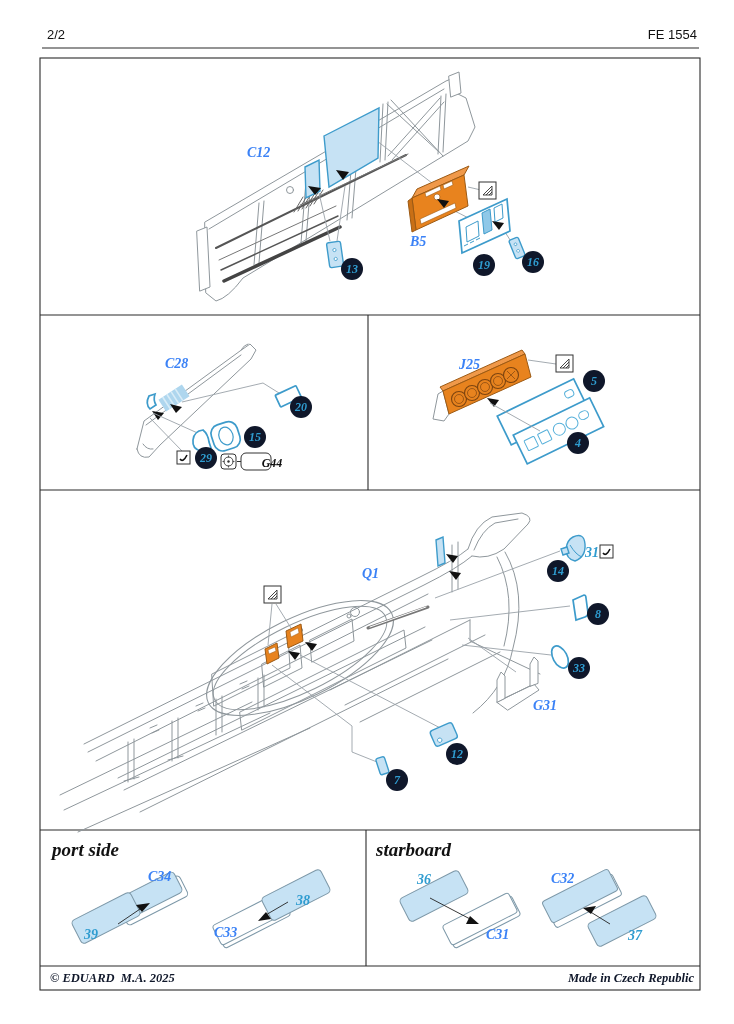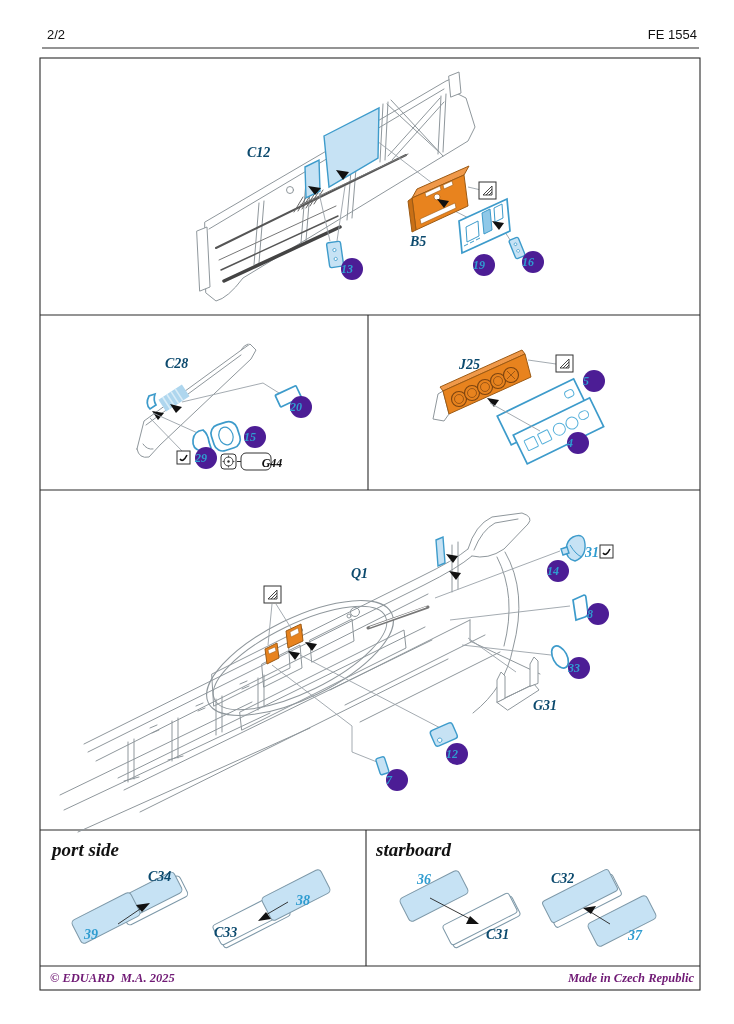--- a/index.html
+++ b/index.html
@@ -8,27 +8,27 @@
   svg.art{position:absolute;left:0;top:0;}
   .lineart{stroke:#8f979c;fill:none;stroke-width:1;stroke-linecap:round;stroke-linejoin:round;}
   .leader{stroke:#9aa2a8;fill:none;stroke-width:0.9;}
   .border{stroke:#2b2b2b;stroke-width:1.1;fill:none;}
   .arrow{fill:#111;stroke:none;}
   .pe{fill:#c6e2f4;stroke:#3d9bcb;stroke-width:1.4;}
   .peo{fill:#fff;stroke:#3d9bcb;stroke-width:1.7;}
   .org{fill:#e8831e;stroke:#9c5a14;stroke-width:1;}
   .orgl{fill:#f0994a;stroke:#9c5a14;stroke-width:1;}
   .sym{stroke:#333;stroke-width:1;fill:#fff;}
-  .lbl{position:absolute;color:#0c4a6e;font:italic bold 14px "Liberation Serif",serif;white-space:nowrap;}
+  .lbl{position:absolute;color:#3b82f6;font:italic bold 14px "Liberation Serif",serif;white-space:nowrap;}
   .bn{position:absolute;color:#2f9cd0;font:italic bold 14px "Liberation Serif",serif;white-space:nowrap;}
-  .co{position:absolute;width:22px;height:22px;border-radius:50%;background:#4c1d95;
-      color:#2f9cd0;font:italic bold 12px "Liberation Serif",serif;text-align:left;line-height:22px;}
+  .co{position:absolute;width:22px;height:22px;border-radius:50%;background:#0f172a;
+      color:#2f9cd0;font:italic bold 12px "Liberation Serif",serif;text-align:center;line-height:22px;}
   .sec{position:absolute;color:#111;font:italic bold 19px "Liberation Serif",serif;white-space:nowrap;}
   .hdr{position:absolute;color:#111;font:13px "Liberation Sans",sans-serif;white-space:nowrap;}
-  .ftr{position:absolute;color:#701a75;font:italic bold 12.5px "Liberation Serif",serif;white-space:pre;}
+  .ftr{position:absolute;color:#0f172a;font:italic bold 12.5px "Liberation Serif",serif;white-space:pre;}
   .g44{position:absolute;color:#111;font:italic bold 12px "Liberation Serif",serif;text-align:center;padding-left:16px;}
 </style>
 </head>
 <body>
 
 <div class="sheet">
 
 <svg class="art" width="734" height="1024" viewBox="0 0 734 1024">
 
   <g>
@@ -364,21 +364,21 @@
 <span class="lbl" style="left:165px;top:356px;">C28</span>
 <span class="co" style="left:290px;top:396px;">20</span>
 <span class="co" style="left:244px;top:426px;">15</span>
 <span class="co" style="left:195px;top:447px;">29</span>
 <span class="g44" style="left:242px;top:456px;width:28px;">G44</span>
 
 <span class="lbl" style="left:459px;top:357px;">J25</span>
 <span class="co" style="left:583px;top:370px;">5</span>
 <span class="co" style="left:567px;top:432px;">4</span>
 
-<span class="lbl" style="left:351px;top:566px;">Q1</span>
+<span class="lbl" style="left:362px;top:566px;">Q1</span>
 <span class="bn" style="left:585px;top:545px;">31</span>
 <span class="co" style="left:547px;top:560px;">14</span>
 <span class="co" style="left:587px;top:603px;">8</span>
 <span class="co" style="left:568px;top:657px;">33</span>
 <span class="lbl" style="left:533px;top:698px;">G31</span>
 <span class="co" style="left:446px;top:743px;">12</span>
 <span class="co" style="left:386px;top:769px;">7</span>
 
 <span class="sec" style="left:52px;top:839px;">port side</span>
 <span class="lbl" style="left:148px;top:869px;">C34</span>

